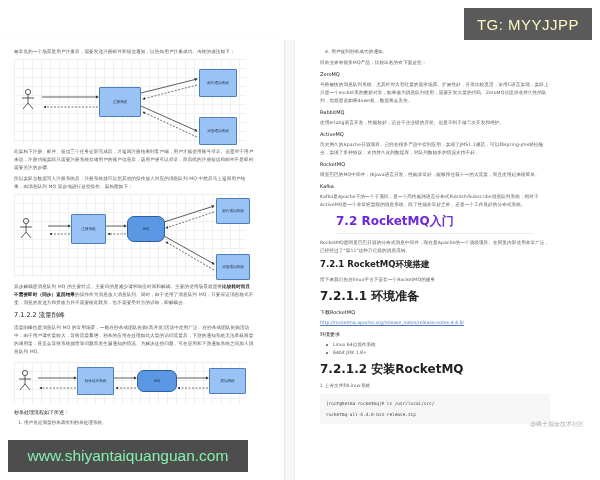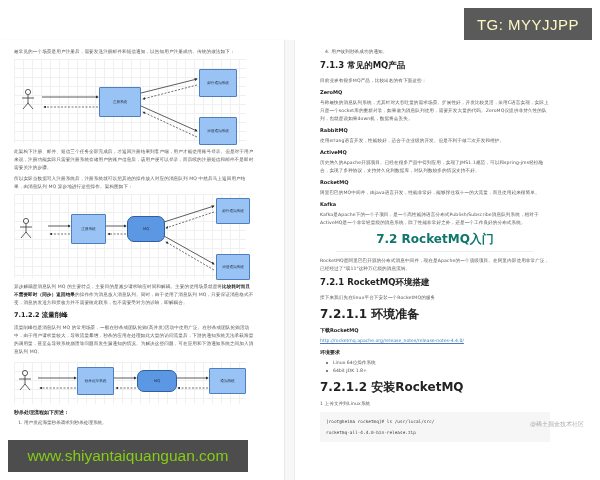--- a/index.html
+++ b/index.html
@@ -12,44 +12,44 @@
   .gutter { position: absolute; top: 40px; bottom: 0; left: 285px; width: 9px; background: #f7f7f7; }
   .top-blank { position: absolute; top: 0; left: 0; width: 600px; height: 40px; background: #fff; }
   .top-line { position: absolute; top: 40px; left: 120px; width: 72px; height: 1px; background: #ddd; }
 
   .content-left { position: absolute; left: 14px; top: 8px; width: 240px; }
   .content-right { position: absolute; left: 25px; top: 8px; width: 230px; }
 
   .p { font-size: 4.6px; line-height: 8px; color: #555; margin-bottom: 3px; letter-spacing: 0.1px; }
   .p b { color: #222; }
   .h3 { font-size: 8.5px; font-weight: bold; color: #222; margin: 4px 0 5px; }
-  .h2 { font-size: 12px; font-weight: bold; color: #0f766e; margin: 4px 16px 5px; padding-bottom: 3px; border-bottom: 1px solid #eee; text-align: center; }
+  .h2 { font-size: 12px; font-weight: bold; color: #6d28d9; margin: 4px 16px 5px; padding-bottom: 3px; border-bottom: 1px solid #eee; }
   .h4 { font-size: 12px; font-weight: bold; color: #222; margin: 4px 0 4px; }
-  .h5 { font-size: 5px; font-weight: bold; color: #222; margin: 4px 0 4px; }
+  .h5 { font-size: 5px; font-weight: normal; color: #222; margin: 4px 0 4px; }
   .link { font-size: 4.6px; color: #4a7bb7; text-decoration: underline; line-height: 8px; margin-bottom: 4px; display: block; }
   ul.list { list-style: none; margin: 2px 0 4px 6px; }
   ul.list li { font-size: 4.6px; line-height: 8px; color: #555; position: relative; padding-left: 7px; }
   ul.list li::before { content: ""; position: absolute; left: 0; top: 3px; width: 2px; height: 2px; background: #555; border-radius: 50%; }
   ol.list { margin: 2px 0 0 10px; }
   ol.list li { font-size: 4.6px; line-height: 8px; color: #555; }
 
   .code { background: #f6f6f6; padding: 4px 6px; margin-top: 4px; width: 230px; }
   .code div { font-family: "DejaVu Sans Mono", "Liberation Mono", monospace; font-size: 4.4px; line-height: 11px; color: #444; }
 
   .diagram { position: relative; width: 232px; background-image:
       linear-gradient(#f0f0f0 1px, transparent 1px),
       linear-gradient(90deg, #f0f0f0 1px, transparent 1px);
     background-size: 9px 9px; margin: 2px 0 5px; }
   .box { position: absolute; background: #99c2f5; border: 1px solid #4d7fc0; border-radius: 1px; display: flex; align-items: center; justify-content: center; font-size: 3.6px; color: #234; }
   .cyl { position: absolute; background: #5b97e3; border: 1px solid #2f5f9e; border-radius: 7px; display: flex; align-items: center; justify-content: center; font-size: 3.6px; color: #123; }
   .actor { position: absolute; }
   svg.arrows { position: absolute; left: 0; top: 0; }
 
   .wm-top { position: absolute; right: 8px; top: 8px; width: 128px; height: 32px; background: #5a5a5a; color: #fef9c3; font-family: "Liberation Sans", sans-serif; font-size: 15px; display: flex; align-items: center; justify-content: center; letter-spacing: 0.5px; }
-  .wm-bottom { position: absolute; left: 8px; top: 440px; width: 240px; height: 32px; background: #4d4d4d; color: #84cc16; font-family: "Liberation Sans", sans-serif; font-size: 15.5px; display: flex; align-items: center; justify-content: center; }
+  .wm-bottom { position: absolute; left: 8px; top: 440px; width: 240px; height: 32px; background: #4d4d4d; color: #86efac; font-family: "Liberation Sans", sans-serif; font-size: 15.5px; display: flex; align-items: center; justify-content: center; }
   .wm-juejin { position: absolute; right: 16px; top: 420px; font-size: 6px; color: #aaa; }
 </style>
 </head>
 <body>
 
 <div class="top-blank"></div>
 <div class="top-line"></div>
 
 <div class="page page-left">
   <div class="content-left">
@@ -145,21 +145,20 @@
       <li>用户发起海量秒杀请求到秒杀处理系统。</li>
     </ol>
   </div>
 </div>
 
 <div class="gutter"></div>
 
 <div class="page page-right">
   <div class="content-right">
     <div class="p" style="margin-left:5px;">4. 用户收到秒杀成功的通知。</div>
-    <div class="h3">7.1.3 常见的MQ产品</div>
     <div class="p">目前业界有很多MQ产品，比较出名的有下面这些：</div>
 
     <div class="h5">ZeroMQ</div>
     <div class="p">号称最快的消息队列系统，尤其针对大吞吐量的需求场景。扩展性好，开发比较灵活，采用C语言实现，实际上只是一个socket库的重新封装，如果做为消息队列使用，需要开发大量的代码。ZeroMQ仅提供非持久性的队列，也就是说如果down机，数据将会丢失。</div>
     <div class="h5">RabbitMQ</div>
     <div class="p">使用erlang语言开发，性能较好，适合于企业级的开发。但是不利于做二次开发和维护。</div>
     <div class="h5">ActiveMQ</div>
     <div class="p">历史悠久的Apache开源项目。已经在很多产品中得到应用，实现了JMS1.1规范，可以和spring-jms轻松融合，实现了多种协议，支持持久化到数据库，对队列数较多的情况支持不好。</div>
     <div class="h5">RocketMQ</div>
     <div class="p">阿里巴巴的MQ中间件，由java语言开发，性能非常好，能够撑住双十一的大流量，而且使用起来很简单。</div>

